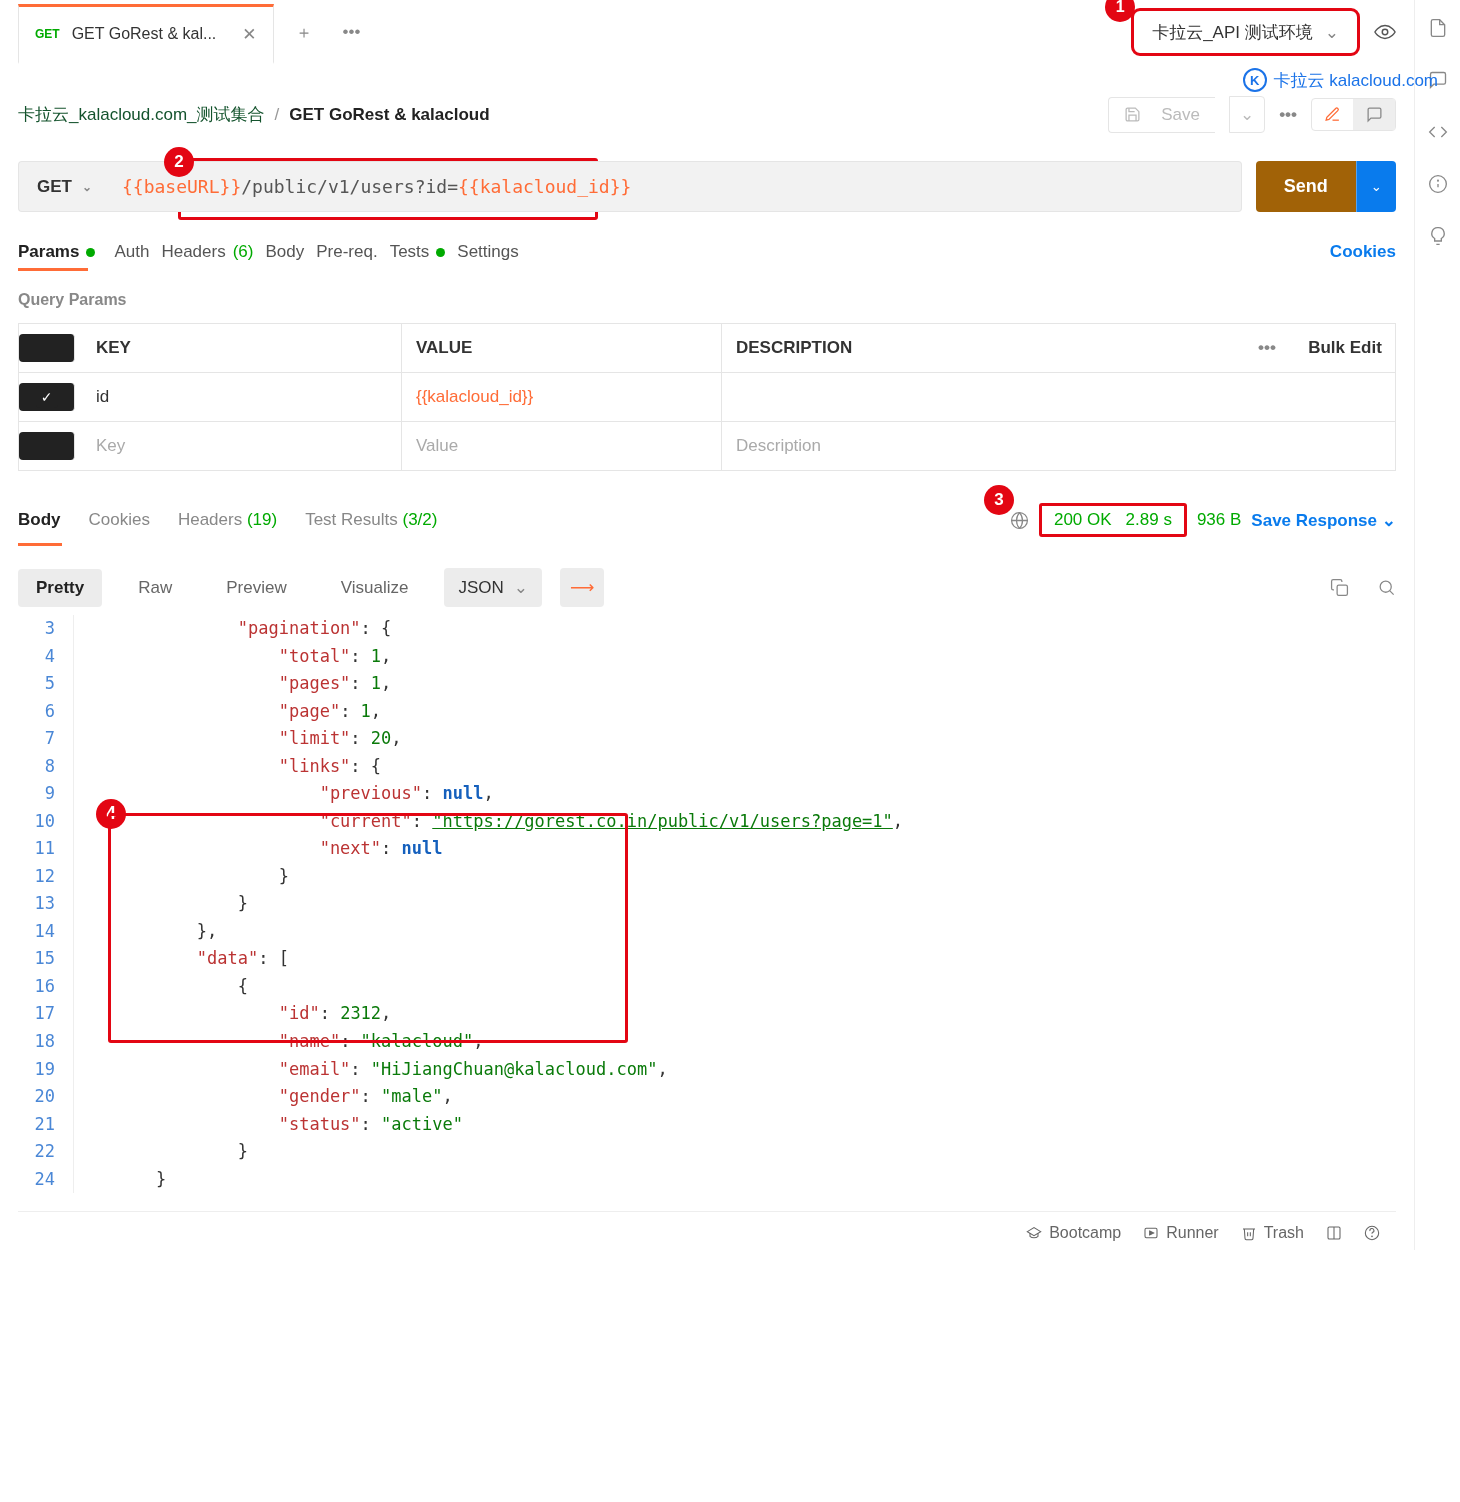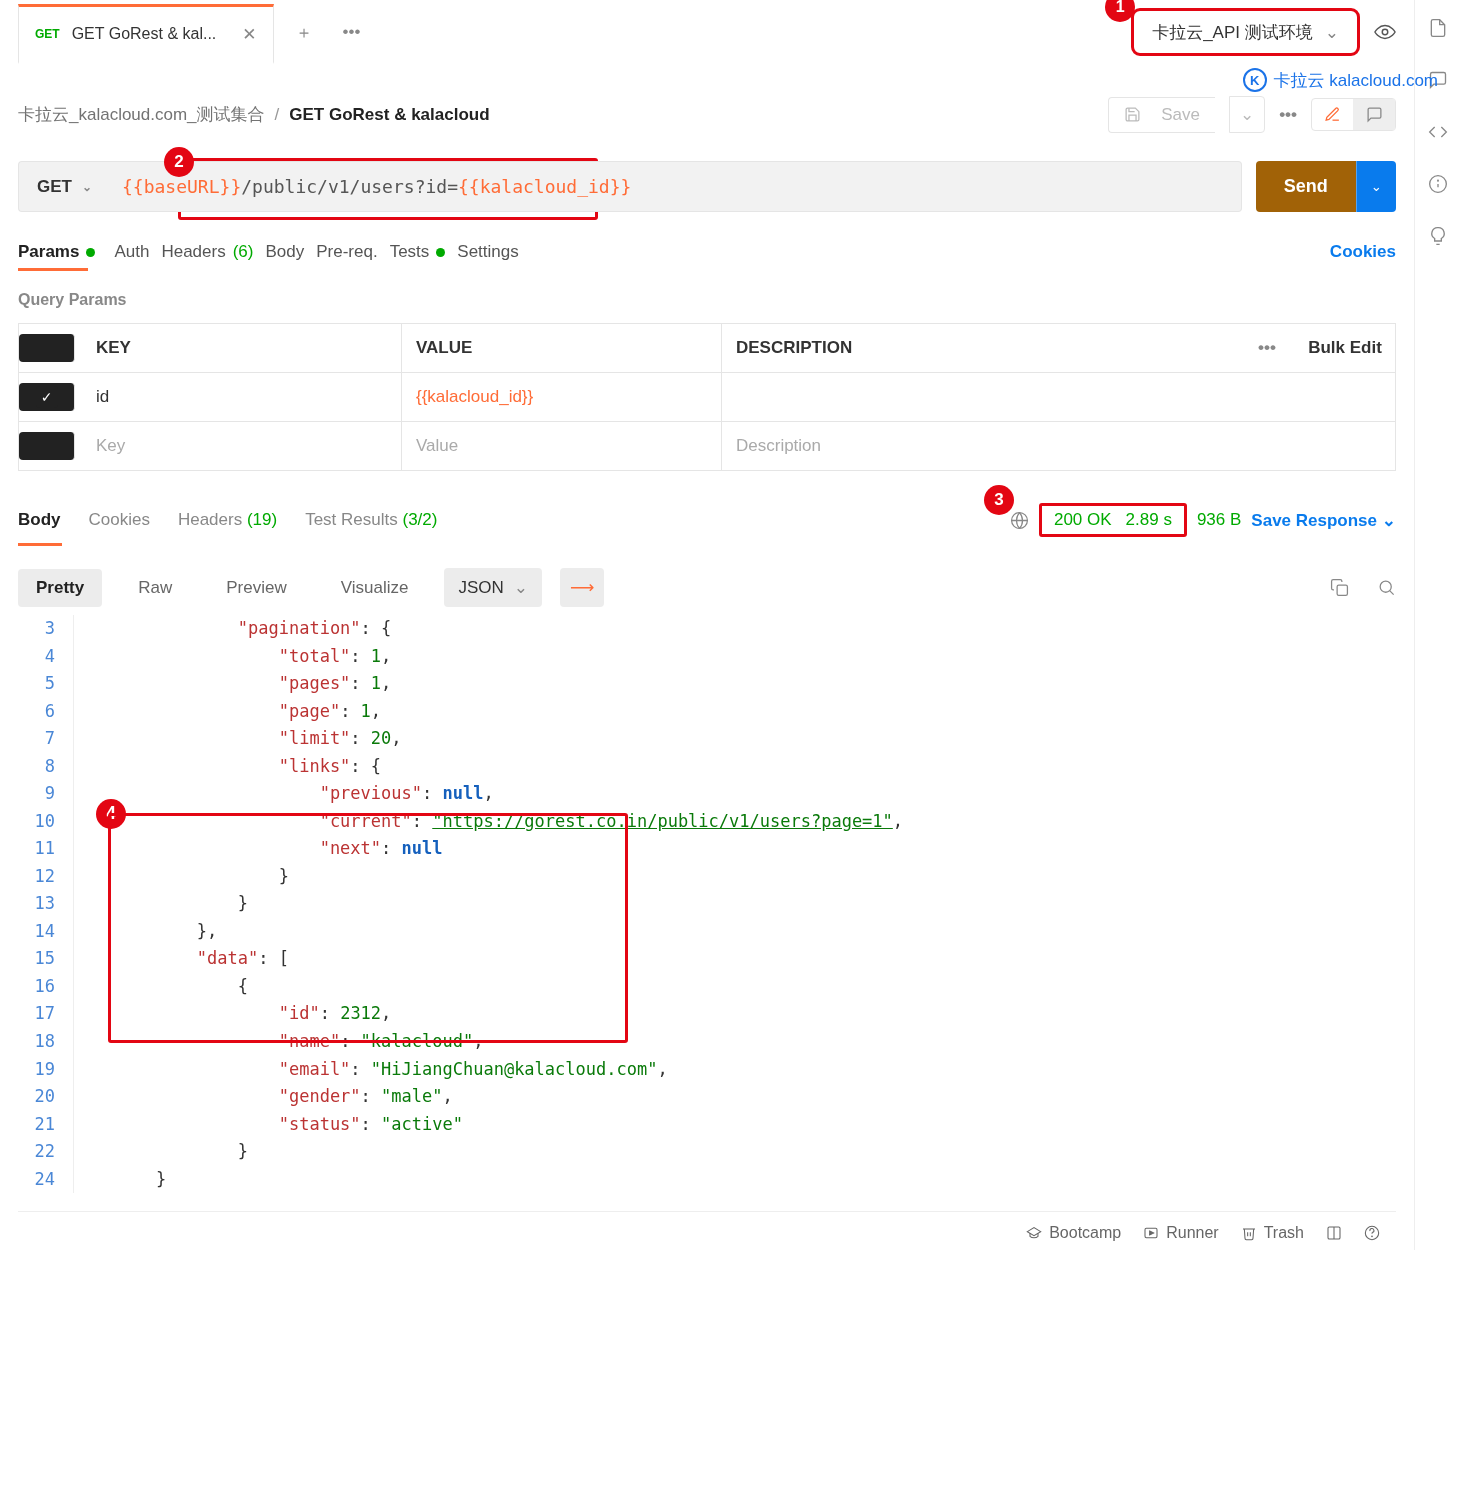--- a/index.html
+++ b/index.html
@@ -12,21 +12,21 @@
   .tab .method{ color:#0a0; font-size:12px; font-weight:600;}
   .tab .title{ font-size:16px; }
   .tabbar-icons{ display:flex; align-items:center; gap:30px; padding:0 22px; color:#888;}
   .env-select{ margin-left:auto; display:flex; align-items:center; gap:12px; border:3px solid #e30613; padding:8px 18px; height:48px; border-radius:9px; font-size:17px; }
   .eye{ margin-left:14px; color:#555;}
   .env-wrap{ position:relative; margin-left:auto; display:flex; align-items:center;}
   .env-badge{ position:absolute; top:-16px; left:-26px; width:30px; height:30px; background:#e30613; border-radius:50%; color:#fff; display:flex; align-items:center; justify-content:center; font-weight:700; font-size:16px;}
   .watermark{ position:absolute; top:68px; right:22px; display:flex; align-items:center; gap:7px; color:#1b73e8; font-size:17px;}
   .watermark-logo{ width:24px; height:24px; border:2px solid #1b73e8; border-radius:50%; display:flex; align-items:center; justify-content:center; font-size:13px; font-weight:bold;}
   .crumb-row{ display:flex; align-items:center; margin-top:32px;}
-  .crumb{ color:#737373;}
+  .crumb{ color:#14532d;}
   .crumb-sep{ color:#999; padding:0 10px;}
   .crumb-active{ color:#222; font-weight:600;}
   .crumb-actions{ margin-left:auto; display:flex; align-items:center; gap:14px; color:#aaa;}
   .save-btn{ display:flex; align-items:center; gap:20px; border:1px solid #e5e5e5; border-right:none; padding:7px 15px; color:#bbb; border-radius:4px 0 0 4px;}
   .save-drop{ border:1px solid #e5e5e5; padding:7px 10px; border-radius:0 4px 4px 0; color:#bbb;}
   .action-box{ border:1px solid #e5e5e5; border-radius:4px; display:flex; align-items:center;}
   .action-box span{ padding:7px 12px; }
   .action-box span + span{ border-left:1px solid #eee;}
   .pencil{ color:#ff6c37;}
 

